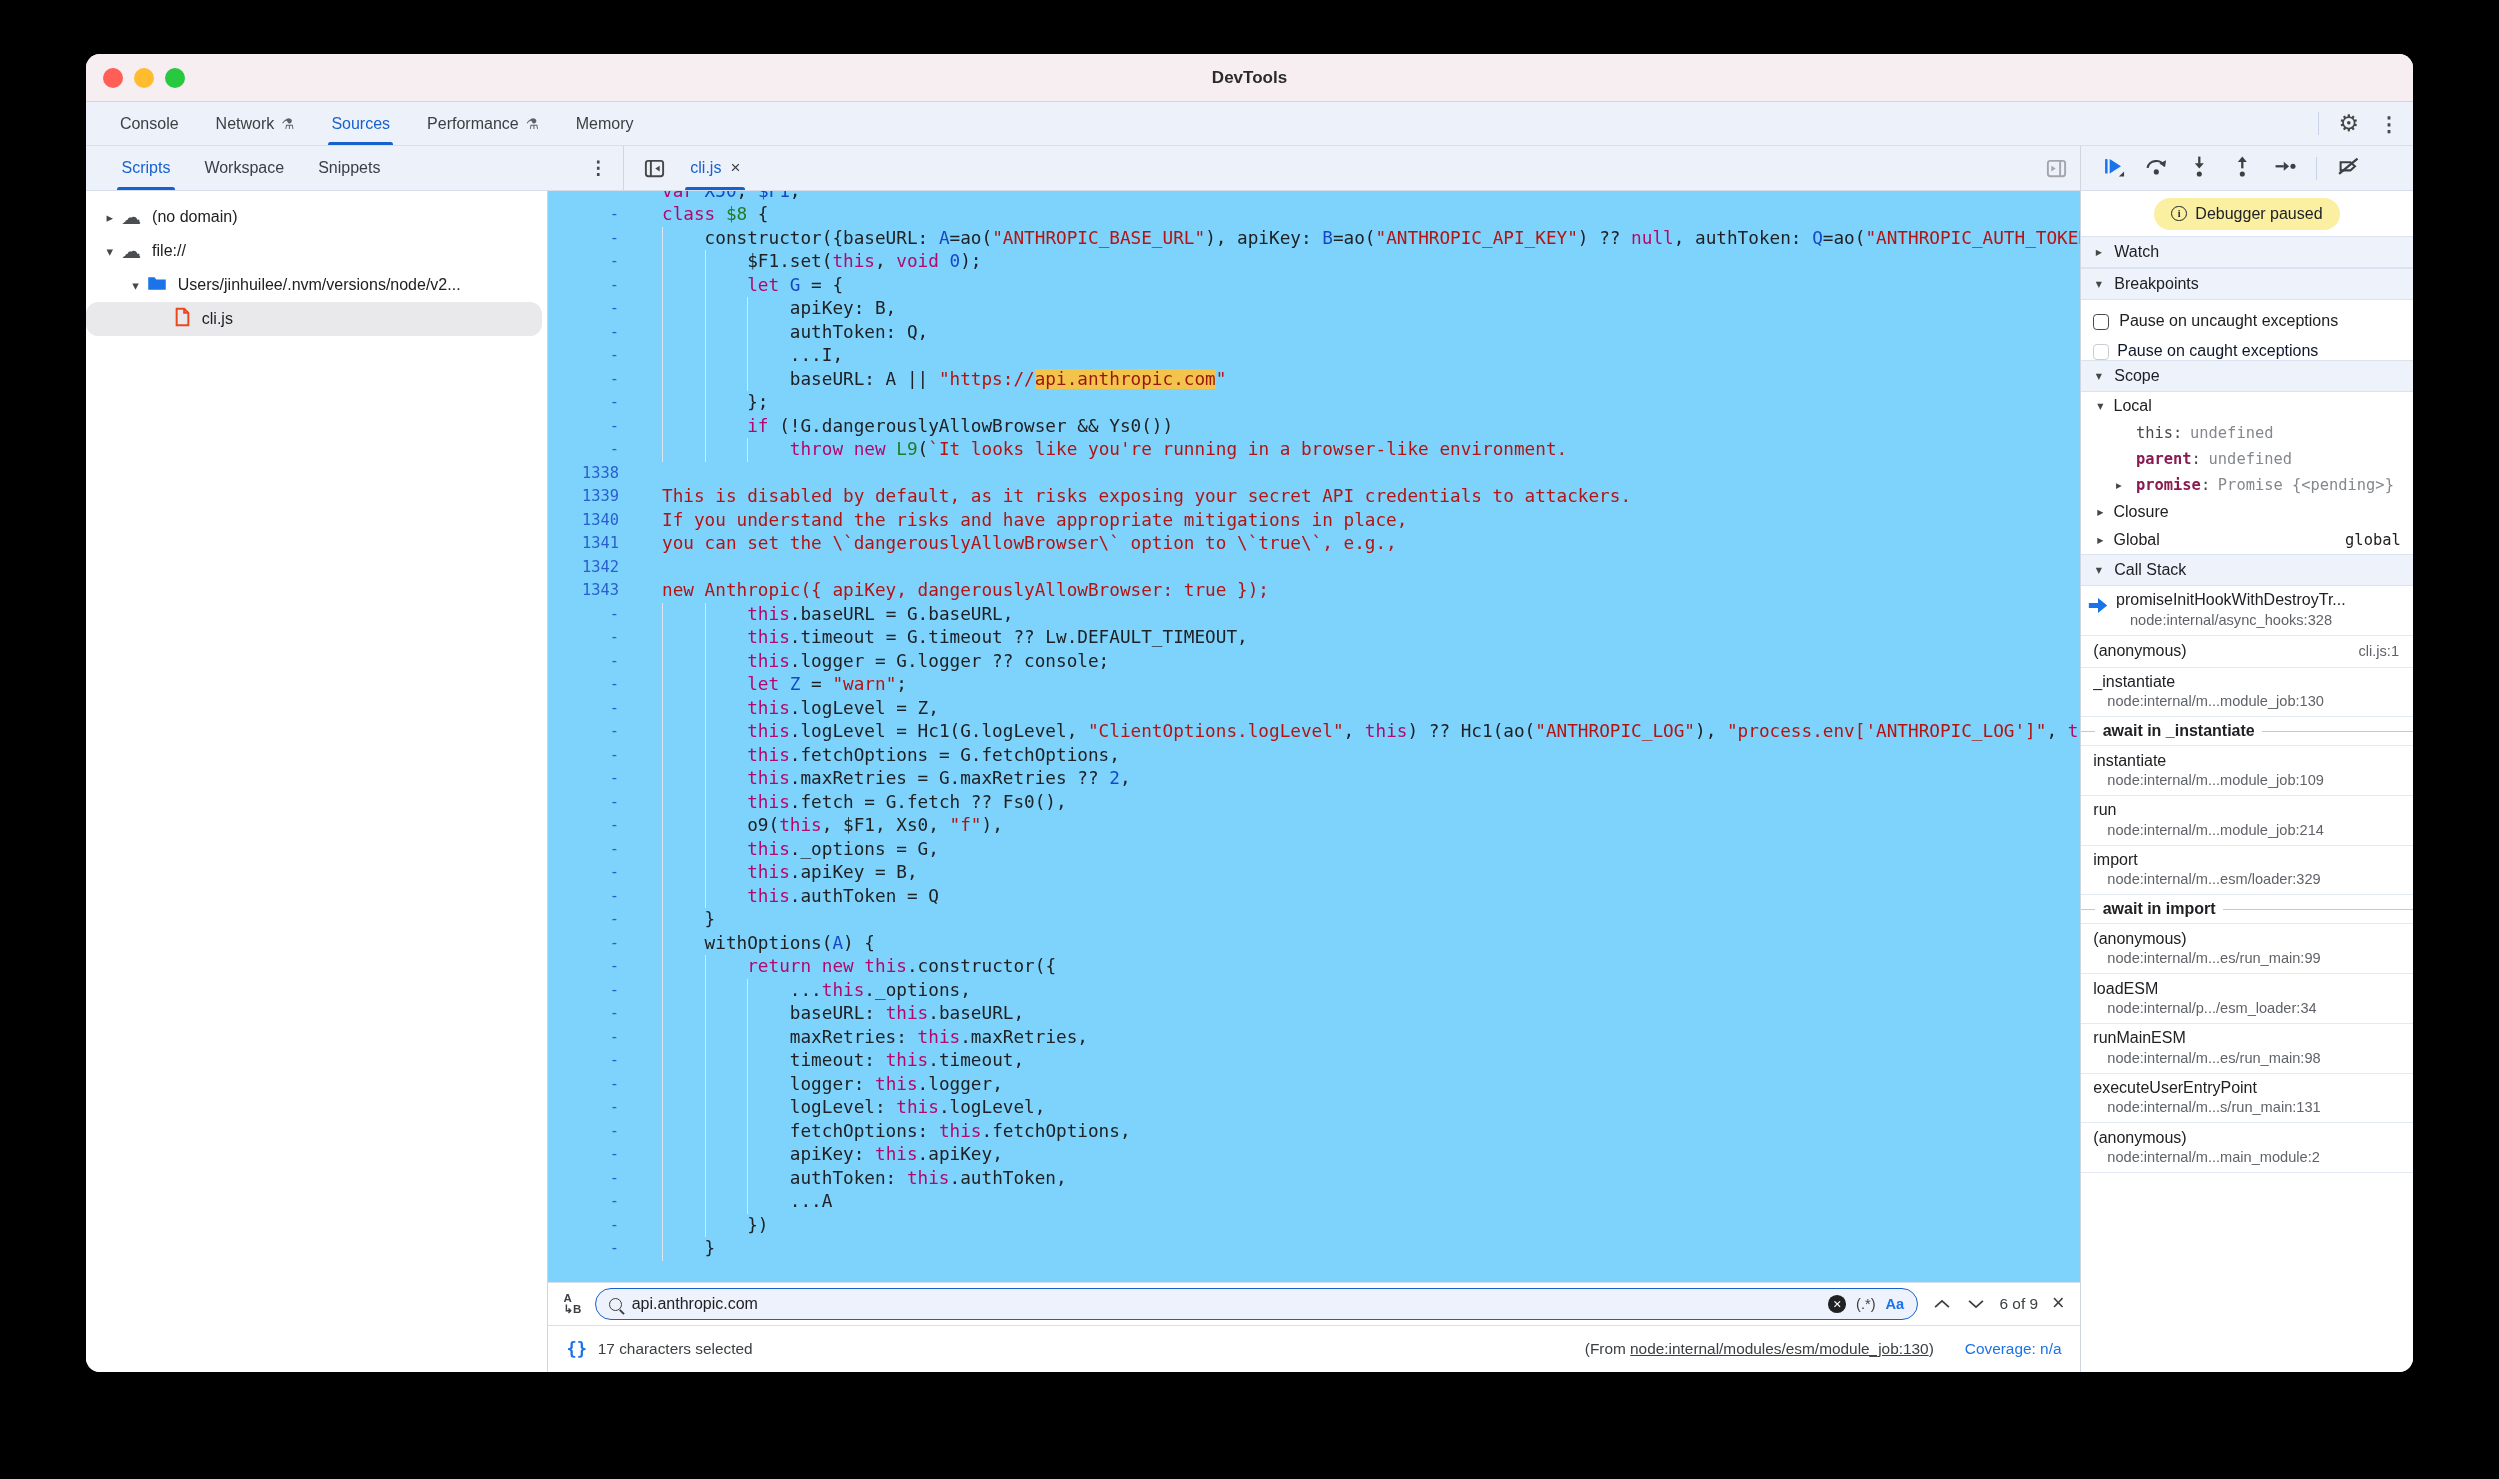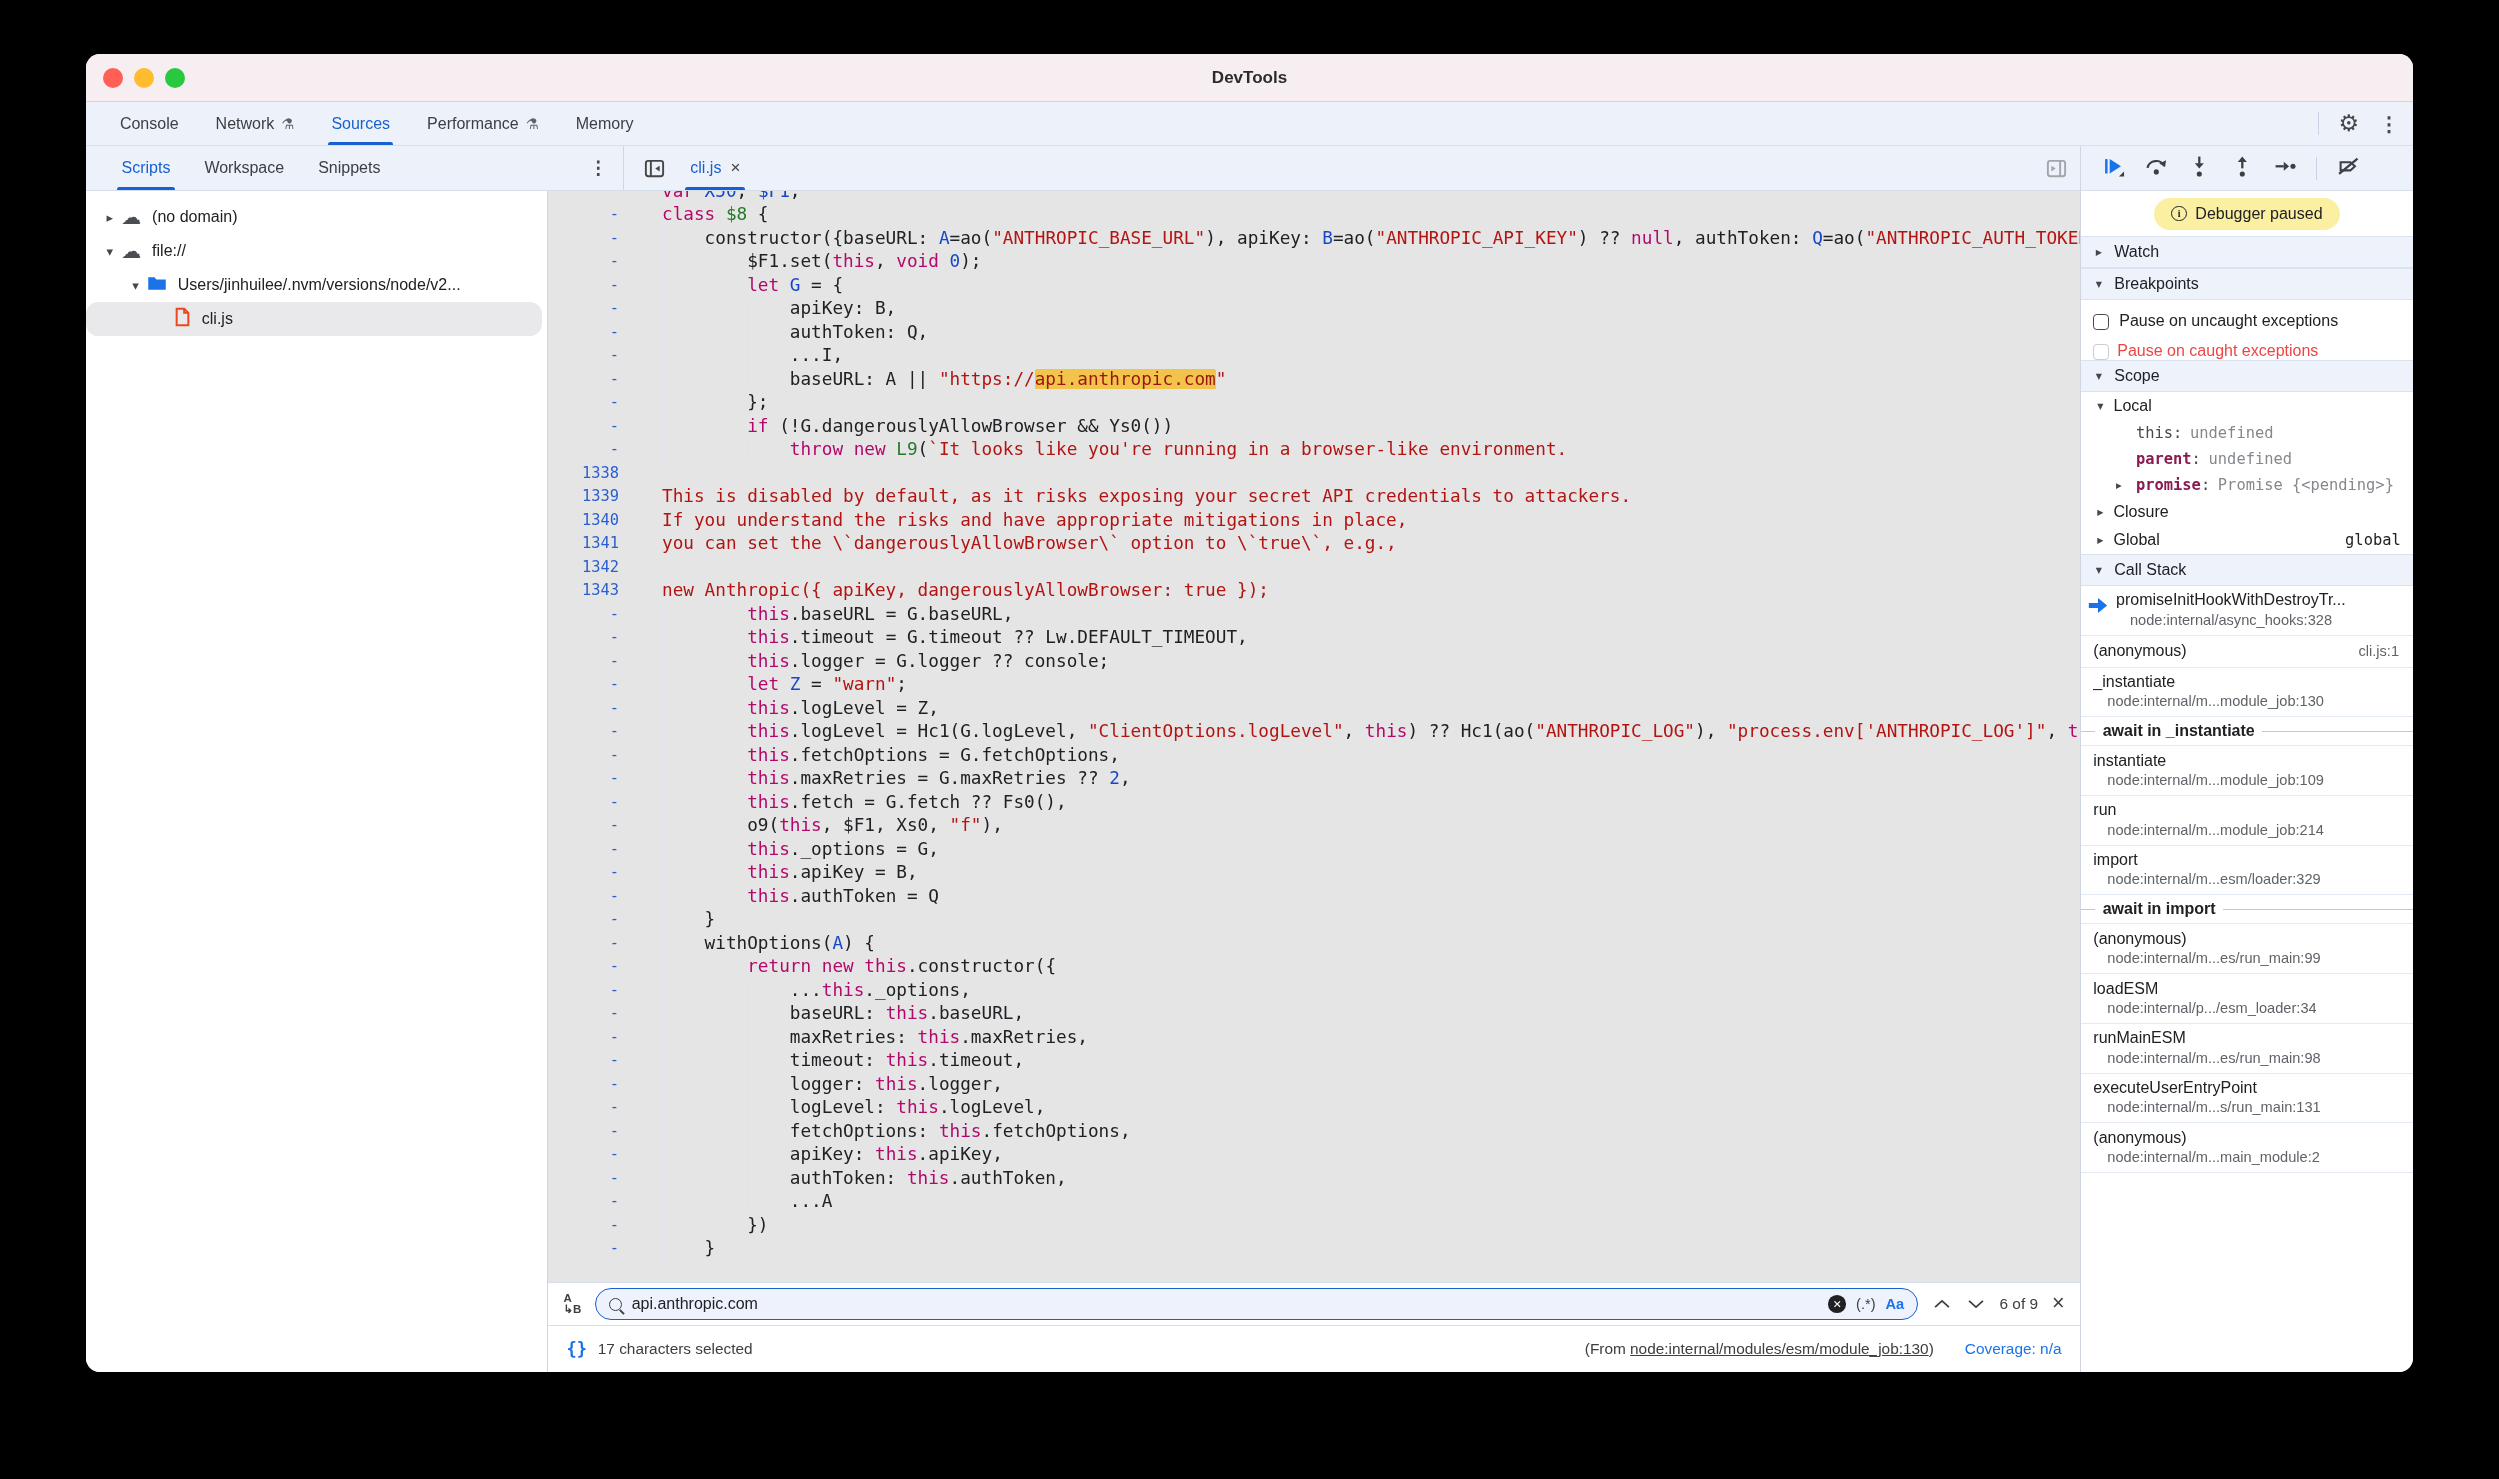--- a/index.html
+++ b/index.html
@@ -51,21 +51,21 @@
   
   .content { flex:1; display:flex; min-height:0; }
   .sidebar { width:462px; flex:none; border-right:0.8px solid #d0d6e0; background:#fff; padding-top:9.2px; }
   .trow { height:34px; display:flex; align-items:center; font-size:16px; color:#202124; position:relative; }
   .trow .arr { width:23px; text-align:center; color:#474747; font-size:13px; flex:none; }
   .trow .ticon { margin-right:10.8px; display:flex; flex:none; }
   .trow.selected { background:#e9e9ec; border-radius:12.3px; margin-right:4.6px; }
   .cloudg { font-size:20px; color:#4a4d52; line-height:1; }
 
   
-  .editor { flex:1; display:flex; flex-direction:column; border-right:0.8px solid #d0d6e0; min-width:0; background:#e5e5e5; }
+  .editor { flex:1; display:flex; flex-direction:column; border-right:0.8px solid #d0d6e0; min-width:0; background:#7dd3fc; }
   .code { flex:1; overflow:hidden; font-family:"DejaVu Sans Mono", monospace; font-size:17.7px; line-height:23.5px; }
   .crow { display:flex; white-space:pre; }
   .crow.partial { margin-top:-11.5px; }
   .gut { width:91px; flex:none; text-align:right; padding-right:20px; color:#2a5ed0; font-size:15.4px; }
   .lc { flex:1; overflow:hidden; padding-left:23px; }
   .ind { display:inline-block; width:4ch; height:23.5px; vertical-align:top;
          border-left:0.8px solid #dde4f0; }
   .tok-k { color:#b3086b; }
   .tok-s { color:#b31412; }
   .tok-d { color:#1547c8; }
@@ -102,21 +102,21 @@
   .rightpanel { width:332px; flex:none; display:flex; flex-direction:column; background:#fff; overflow:hidden; }
   .pillrow { height:45px; display:flex; align-items:center; justify-content:center; flex:none; }
   .pill { background:#fbf0a2; border-radius:17px; height:32px; padding:0 17px; display:flex;
           align-items:center; gap:8.5px; font-size:16px; color:#202124; }
   .infoicon { width:15.4px; height:15.4px; border:1.5px solid #202124; border-radius:50%; display:flex;
               align-items:center; justify-content:center; font-size:10px; font-weight:700; font-family:"Liberation Serif",serif; }
   .sechead { height:32px; background:#eef2fa; border-top:0.8px solid #dbe2f0; border-bottom:0.8px solid #dbe2f0;
              display:flex; align-items:center; padding-left:10.8px; gap:8.5px; font-size:16px; color:#202124; flex:none; }
   .sechead .arr, .scope-sub .arr { color:#474747; font-size:12.3px; width:14px; text-align:center; }
   .bprow { height:30px; display:flex; align-items:flex-end; padding-left:12.3px; gap:10px; font-size:16px; color:#202124; flex:none; }
-  .bprow.disabled { color:#ef4444;gap:8px; }
+  .bprow.disabled { color:#0f172a;gap:8px; }
   .cbox { width:16px; height:16px; border:1.9px solid #45484d; border-radius:3.8px; background:#fff; flex:none; }
   .bprow.disabled .cbox { border-color:#c8cbd0; }
   .scope-sub { height:28px; display:flex; align-items:center; padding-left:12.3px; gap:6.2px; font-size:16px; color:#202124; flex:none; }
   .scope-sub .rightval { margin-left:auto; margin-right:12.3px; font-family:"DejaVu Sans Mono",monospace; font-size:15.4px; color:#202124; }
   .scope-prop { height:26px; display:flex; align-items:center; padding-left:55px;
                 font-family:"DejaVu Sans Mono",monospace; font-size:15.4px; flex:none; }
   .scope-prop.witharrow { padding-left:35px; }
   .scope-prop .arr { color:#474747; font-size:11.5px; width:20px; font-family:"Liberation Sans",sans-serif; }
   .pname-plain { color:#45484d; }
   .pname-own { color:#8a1a52; font-weight:700; }

